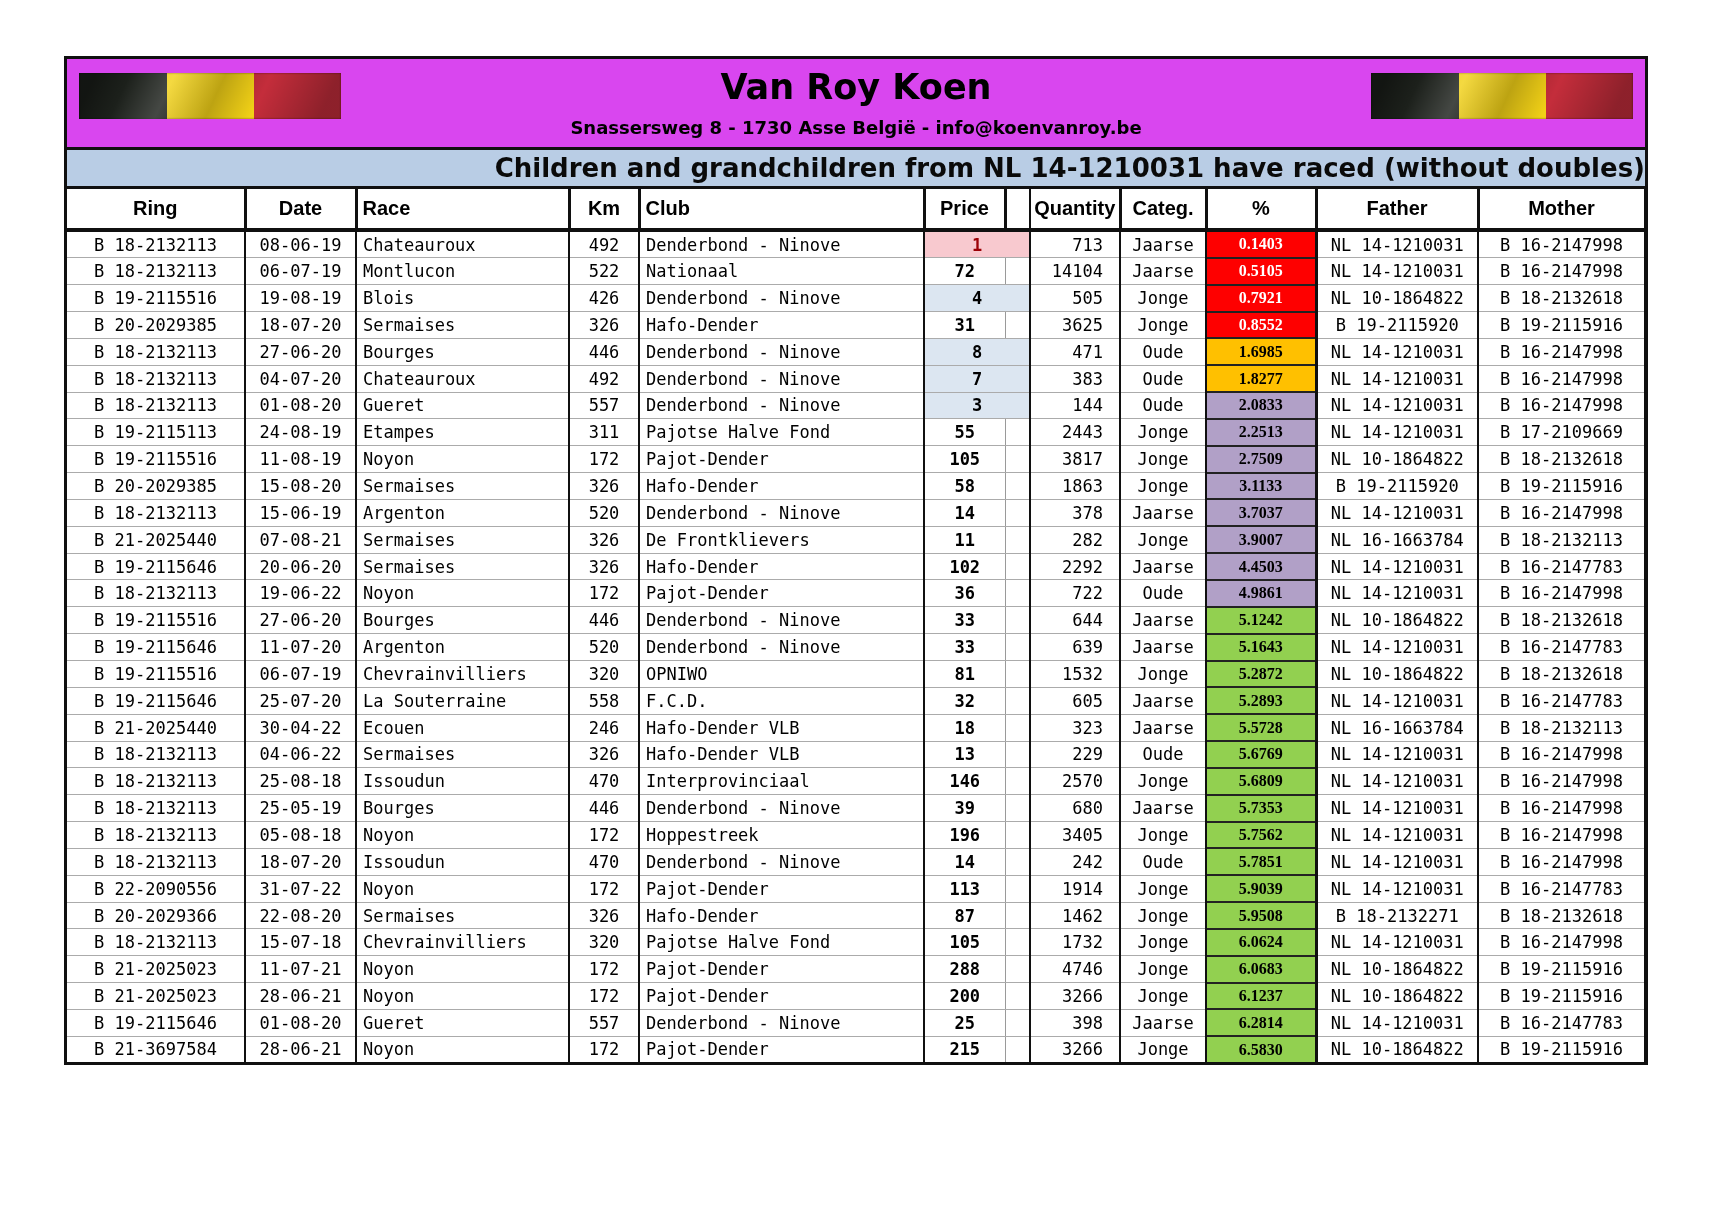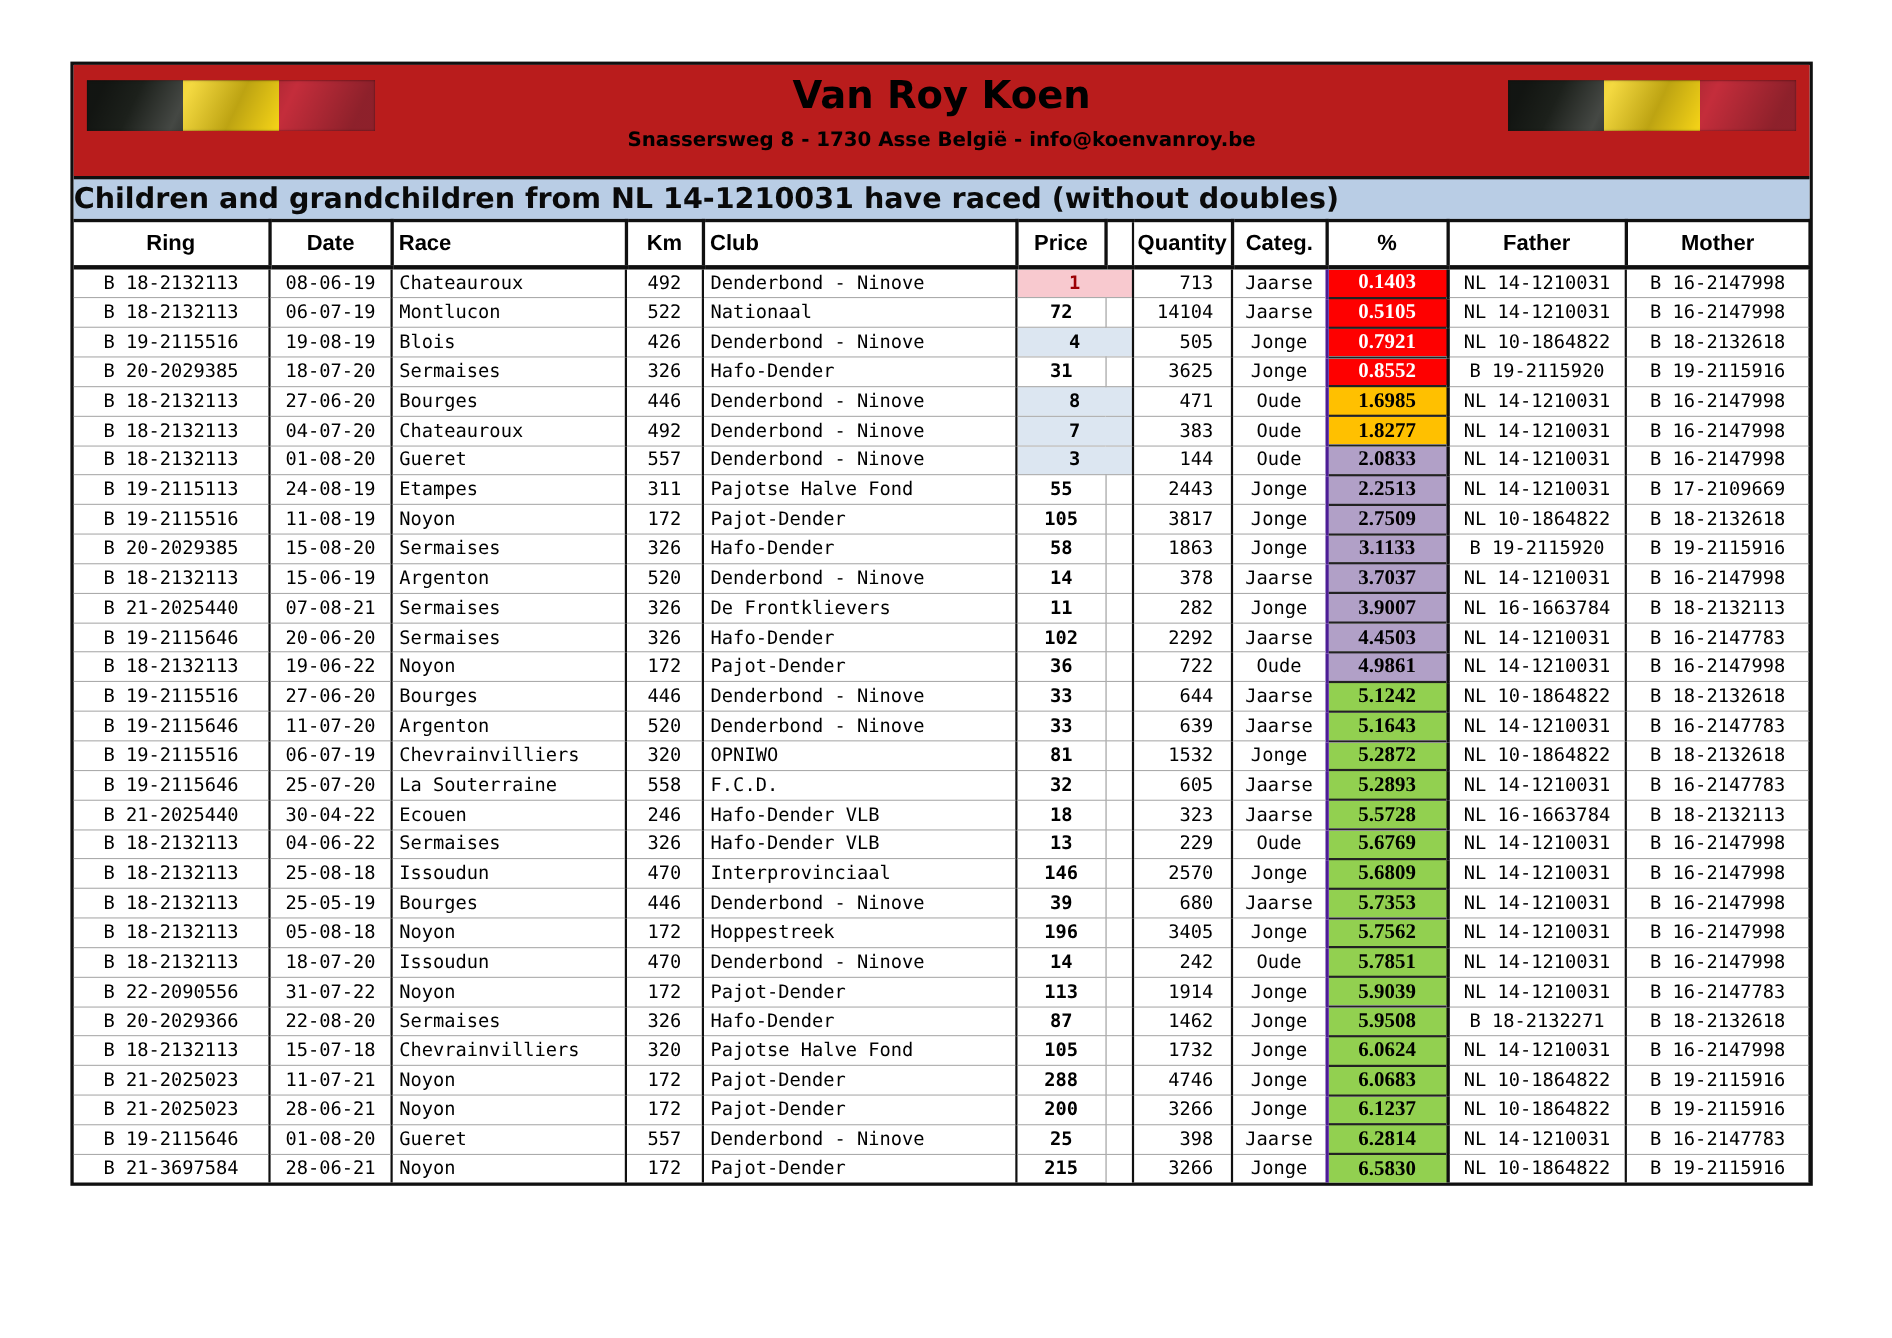--- a/index.html
+++ b/index.html
@@ -1,52 +1,52 @@
 <!DOCTYPE html>
 <html style="--banner_bg: #b9cde5; --price_pink_bg: #f8c9cf; --price_pink_text: #9c0006; --price_blue_bg: #dce6f1; --pct_red: #fe0000; --pct_gold: #ffc000; --pct_purple: #b1a0c7; --pct_green: #92d050; --flag_black: #1c201b; --flag_yellow: #f2d117; --flag_red: #c42d3b;"><head>
 <meta charset="utf-8">
 <style>
   html,body{margin:0;padding:0;background:#ffffff;}
   body{width:1720px;height:1216px;position:relative;font-family:"DejaVu Sans Mono",monospace;}
   .doc{position:absolute;left:64px;top:56px;width:1578px;border:3px solid #101010;background:#fff;}
 
   
-  .tophdr{position:relative;height:101px;background:#b91c1c;}
+  .tophdr{position:relative;height:88px;background:#d946ef;}
   .flag{position:absolute;top:14px;width:262px;height:46px;
         background:linear-gradient(90deg,var(--flag_black) 0 33.4%,var(--flag_yellow) 33.4% 66.7%,var(--flag_red) 66.7% 100%);
         box-shadow:inset 0 0 2px rgba(0,0,0,.6);}
   .flag::after{content:"";position:absolute;inset:0;
         background:linear-gradient(115deg,rgba(0,0,0,.35) 0 6%,transparent 18%,rgba(255,255,255,.18) 34%,rgba(0,0,0,.22) 52%,transparent 68%,rgba(0,0,0,.28) 92%);}
   .flag.left{left:12px;} .flag.right{right:12px;}
   .title{position:absolute;left:0;right:0;top:8px;text-align:center;
          font-family:"DejaVu Sans",sans-serif;font-weight:bold;font-size:35px;letter-spacing:0px;color:#000;}
   .subtitle{position:absolute;left:0;right:0;top:58px;text-align:center;
          font-family:"DejaVu Sans",sans-serif;font-weight:bold;font-size:18px;color:#000;}
 
   
   .banner{height:36px;line-height:36px;background:var(--banner_bg);
-          border-top:3px solid #101010;text-align:left;
+          border-top:3px solid #101010;text-align:right;
           font-family:"DejaVu Sans",sans-serif;font-weight:bold;font-size:26px;color:#0a0a0a;}
 
   
   table{border-collapse:collapse;table-layout:fixed;width:1578px;}
   th{font-family:"Liberation Sans",sans-serif;font-weight:bold;font-size:20px;color:#000;
      height:37px;border-top:3px solid #101010;border-bottom:4px solid #101010;
      border-right:3px solid #101010;background:#fff;white-space:nowrap;overflow:hidden;margin-left:34px;}
   th.h-l{text-align:left;padding-left:5px;}
   td{font-size:17px;color:#000;height:24.85px;white-space:nowrap;overflow:hidden;
      border-right:2px solid #101010;border-bottom:1px solid #ababab;text-align:center;padding:0;}
   tr:last-child td{border-bottom:none;}
   .c-race,.c-club{text-align:left;padding-left:6px;}
   .c-price{font-weight:bold;font-size:17px;}
   .c-spacer{border-left:none;border-right:2px solid #101010;background:#fff;}
   .c-price.plain{border-right:1px solid #9a9a9a;}
   .c-qty{text-align:right;padding-right:16px;}
-  .c-pct{font-family:"Liberation Serif",serif;font-weight:bold;font-size:19px;
-         border-left:3px solid #4c1d95;border-right:3px solid #101010;border-bottom:2px solid #222;}
+  .c-pct{font-family:"Liberation Serif",serif;font-weight:bold;font-size:16px;
+         border-left:1px solid #4c1d95;border-right:3px solid #101010;border-bottom:2px solid #222;}
   tr:last-child .c-pct{border-bottom:none;text-align:center;}
   .price-pink{background:var(--price_pink_bg);color:var(--price_pink_text);}
   .price-blue{background:var(--price_blue_bg);}
   .pct-red{background:var(--pct_red);color:#ffffff;}
   .pct-gold{background:var(--pct_gold);color:#000;}
   .pct-purple{background:var(--pct_purple);color:#000;}
   .pct-green{background:var(--pct_green);color:#000;}
 </style>
 </head>
 <body>

